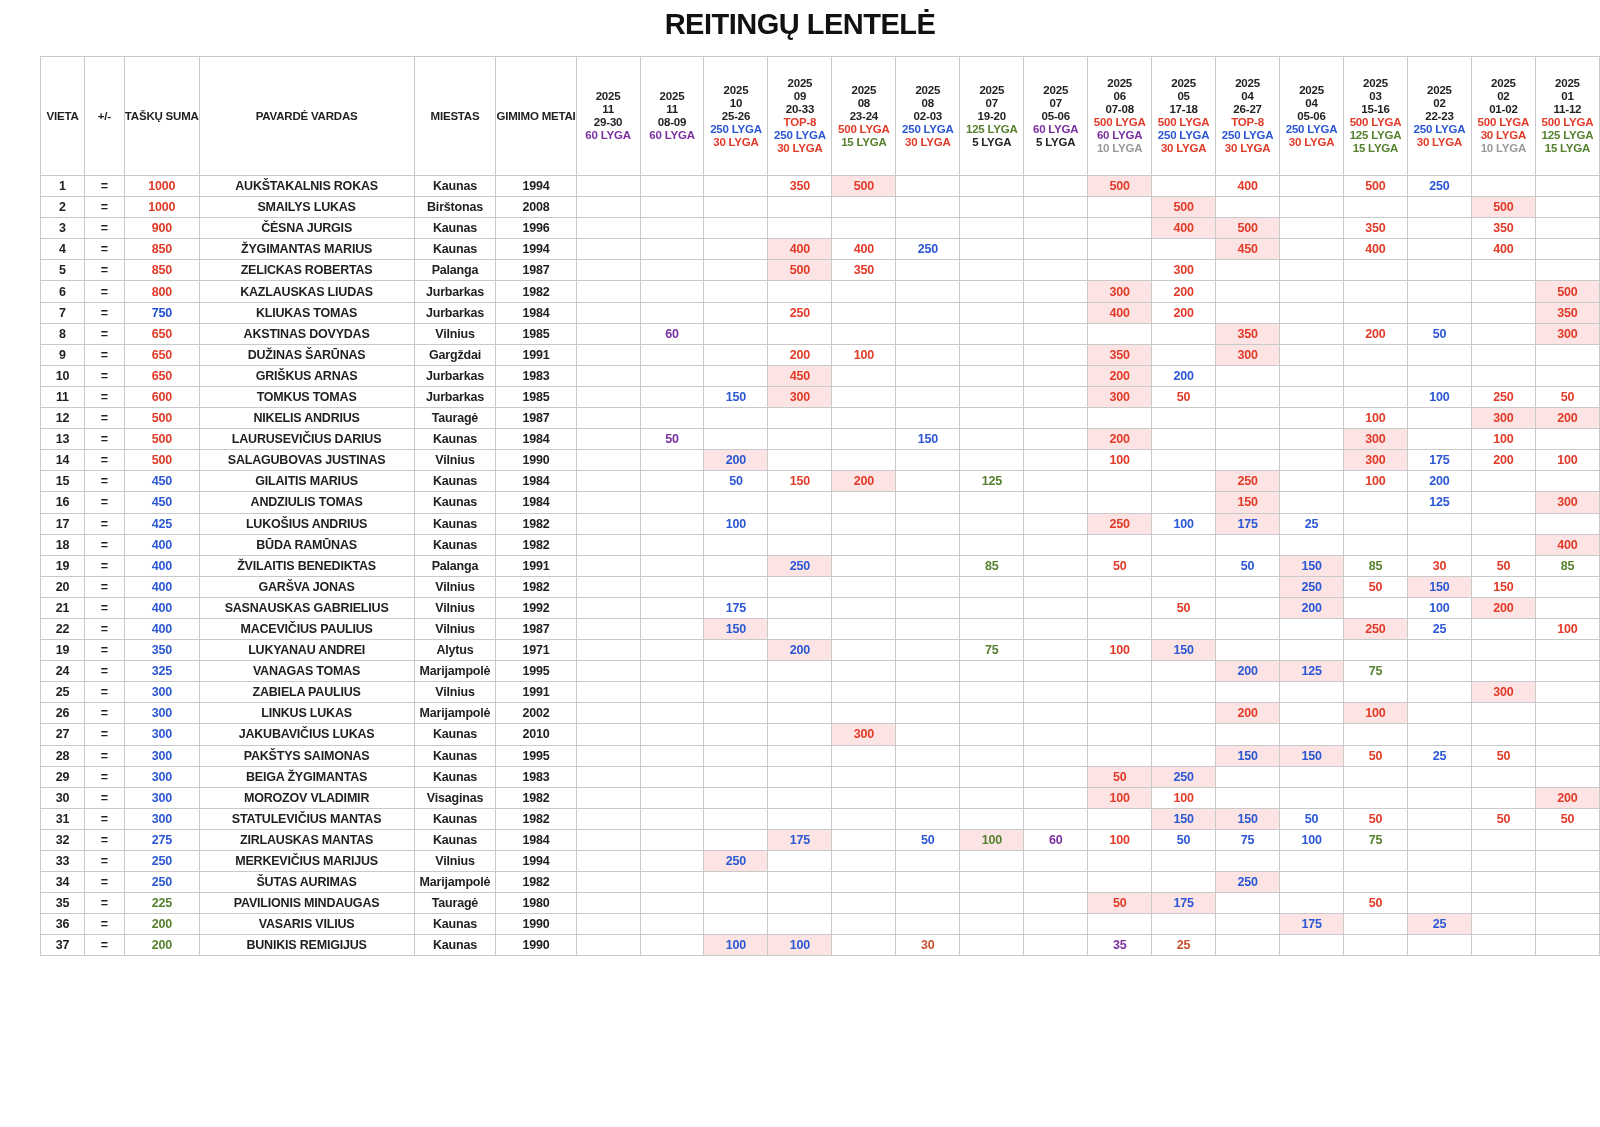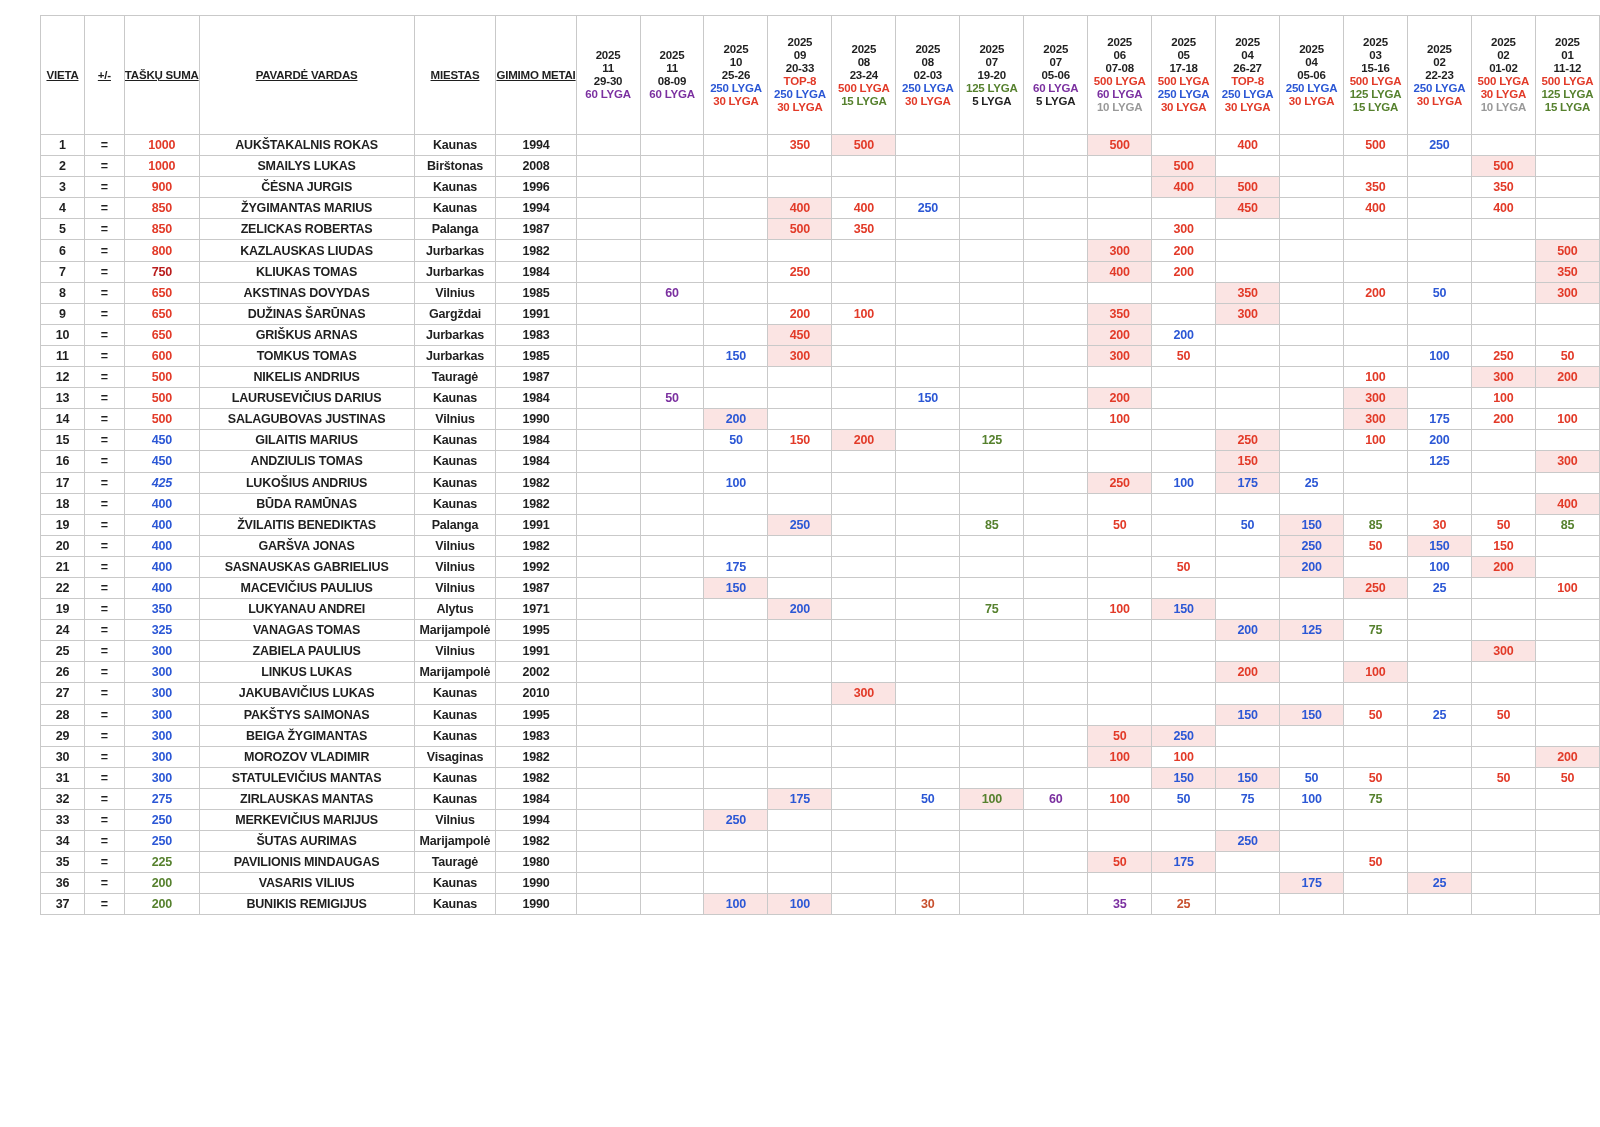--- a/index.html
+++ b/index.html
@@ -25,35 +25,36 @@
   table.ranking th, table.ranking td{
     border:1px solid #c9c9c9;
     padding:0;margin:0;overflow:hidden;white-space:nowrap;
     font-family:"Liberation Sans",sans-serif;
   }
   table.ranking th{
     height:118px;vertical-align:middle;text-align:center;
     font-size:11.5px;line-height:13px;font-weight:bold;color:#1f1f1f;
     letter-spacing:-0.2px;
   }
-  th.fixed-h{white-space:normal;text-decoration:underline;}
+  th.fixed-h{white-space:normal;}
   th.vieta-h{text-align:left;padding-left:3px;vertical-align:middle;}
   table.ranking td{
     height:20.1px;text-align:center;vertical-align:middle;
     font-size:12.5px;font-weight:bold;color:#1f1f1f;letter-spacing:-0.2px;
   }
   td.name-cell{text-align:left;padding-left:5px;font-size:12.8px;}
   td.place-cell{font-size:13px;}
   td.change-cell{font-size:12px;}
   .ev-line{display:block;}
 </style>
 </head>
 <body>
 
 <div class="page">
+  <h2 class="subtitle">REITINGŲ LENTELĖ</h2>
   <table class="ranking">
     <colgroup>
         <col style="width: 44px;">
         <col style="width: 40px;">
         <col style="width: 50px;">
         <col style="width: 215px;">
         <col style="width: 82px;">
         <col style="width: 62px;">
         <col style="width: 64px;">
         <col style="width: 64px;">
@@ -340,21 +341,21 @@
           <td class="result-cell"></td>
           <td class="result-cell"></td>
           <td class="result-cell"></td>
           <td class="result-cell"></td>
           <td class="result-cell"></td>
           <td class="result-cell" style="color: rgb(226, 58, 40); background: rgb(251, 228, 227);">500</td>
         </tr>
         <tr>
           <td class="place-cell">7</td>
           <td class="change-cell">=</td>
-          <td class="points-cell" style="color: #b91c1c;">750</td>
+          <td class="points-cell" style="color: #1d4ed8;">750</td>
           <td class="name-cell">KLIUKAS TOMAS</td>
           <td class="city-cell">Jurbarkas</td>
           <td class="born-cell">1984</td>
           <td class="result-cell"></td>
           <td class="result-cell"></td>
           <td class="result-cell"></td>
           <td class="result-cell" style="color: rgb(226, 58, 40);">250</td>
           <td class="result-cell"></td>
           <td class="result-cell"></td>
           <td class="result-cell"></td>
@@ -580,21 +581,21 @@
           <td class="result-cell" style="color: rgb(226, 58, 40); background: rgb(251, 228, 227);">150</td>
           <td class="result-cell"></td>
           <td class="result-cell"></td>
           <td class="result-cell" style="color: rgb(43, 87, 213);">125</td>
           <td class="result-cell"></td>
           <td class="result-cell" style="color: rgb(226, 58, 40); background: rgb(251, 228, 227);">300</td>
         </tr>
         <tr>
           <td class="place-cell">17</td>
           <td class="change-cell">=</td>
-          <td class="points-cell" style="color: rgb(43, 87, 213); font-style: italic;">425</td>
+          <td class="points-cell" style="color: rgb(43, 87, 213);">425</td>
           <td class="name-cell">LUKOŠIUS ANDRIUS</td>
           <td class="city-cell">Kaunas</td>
           <td class="born-cell">1982</td>
           <td class="result-cell"></td>
           <td class="result-cell"></td>
           <td class="result-cell" style="color: rgb(43, 87, 213);">100</td>
           <td class="result-cell"></td>
           <td class="result-cell"></td>
           <td class="result-cell"></td>
           <td class="result-cell"></td>

